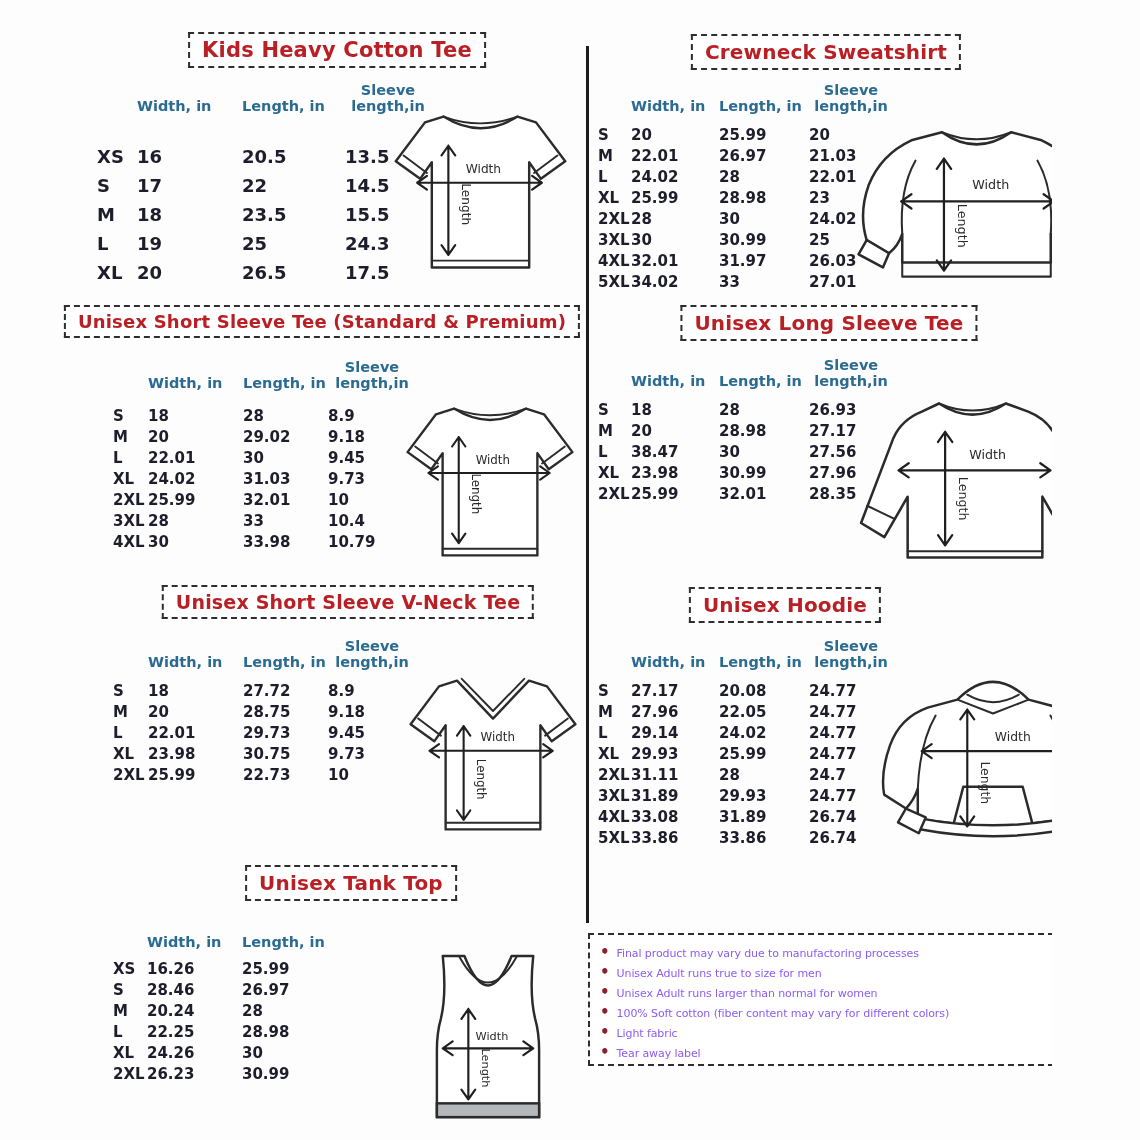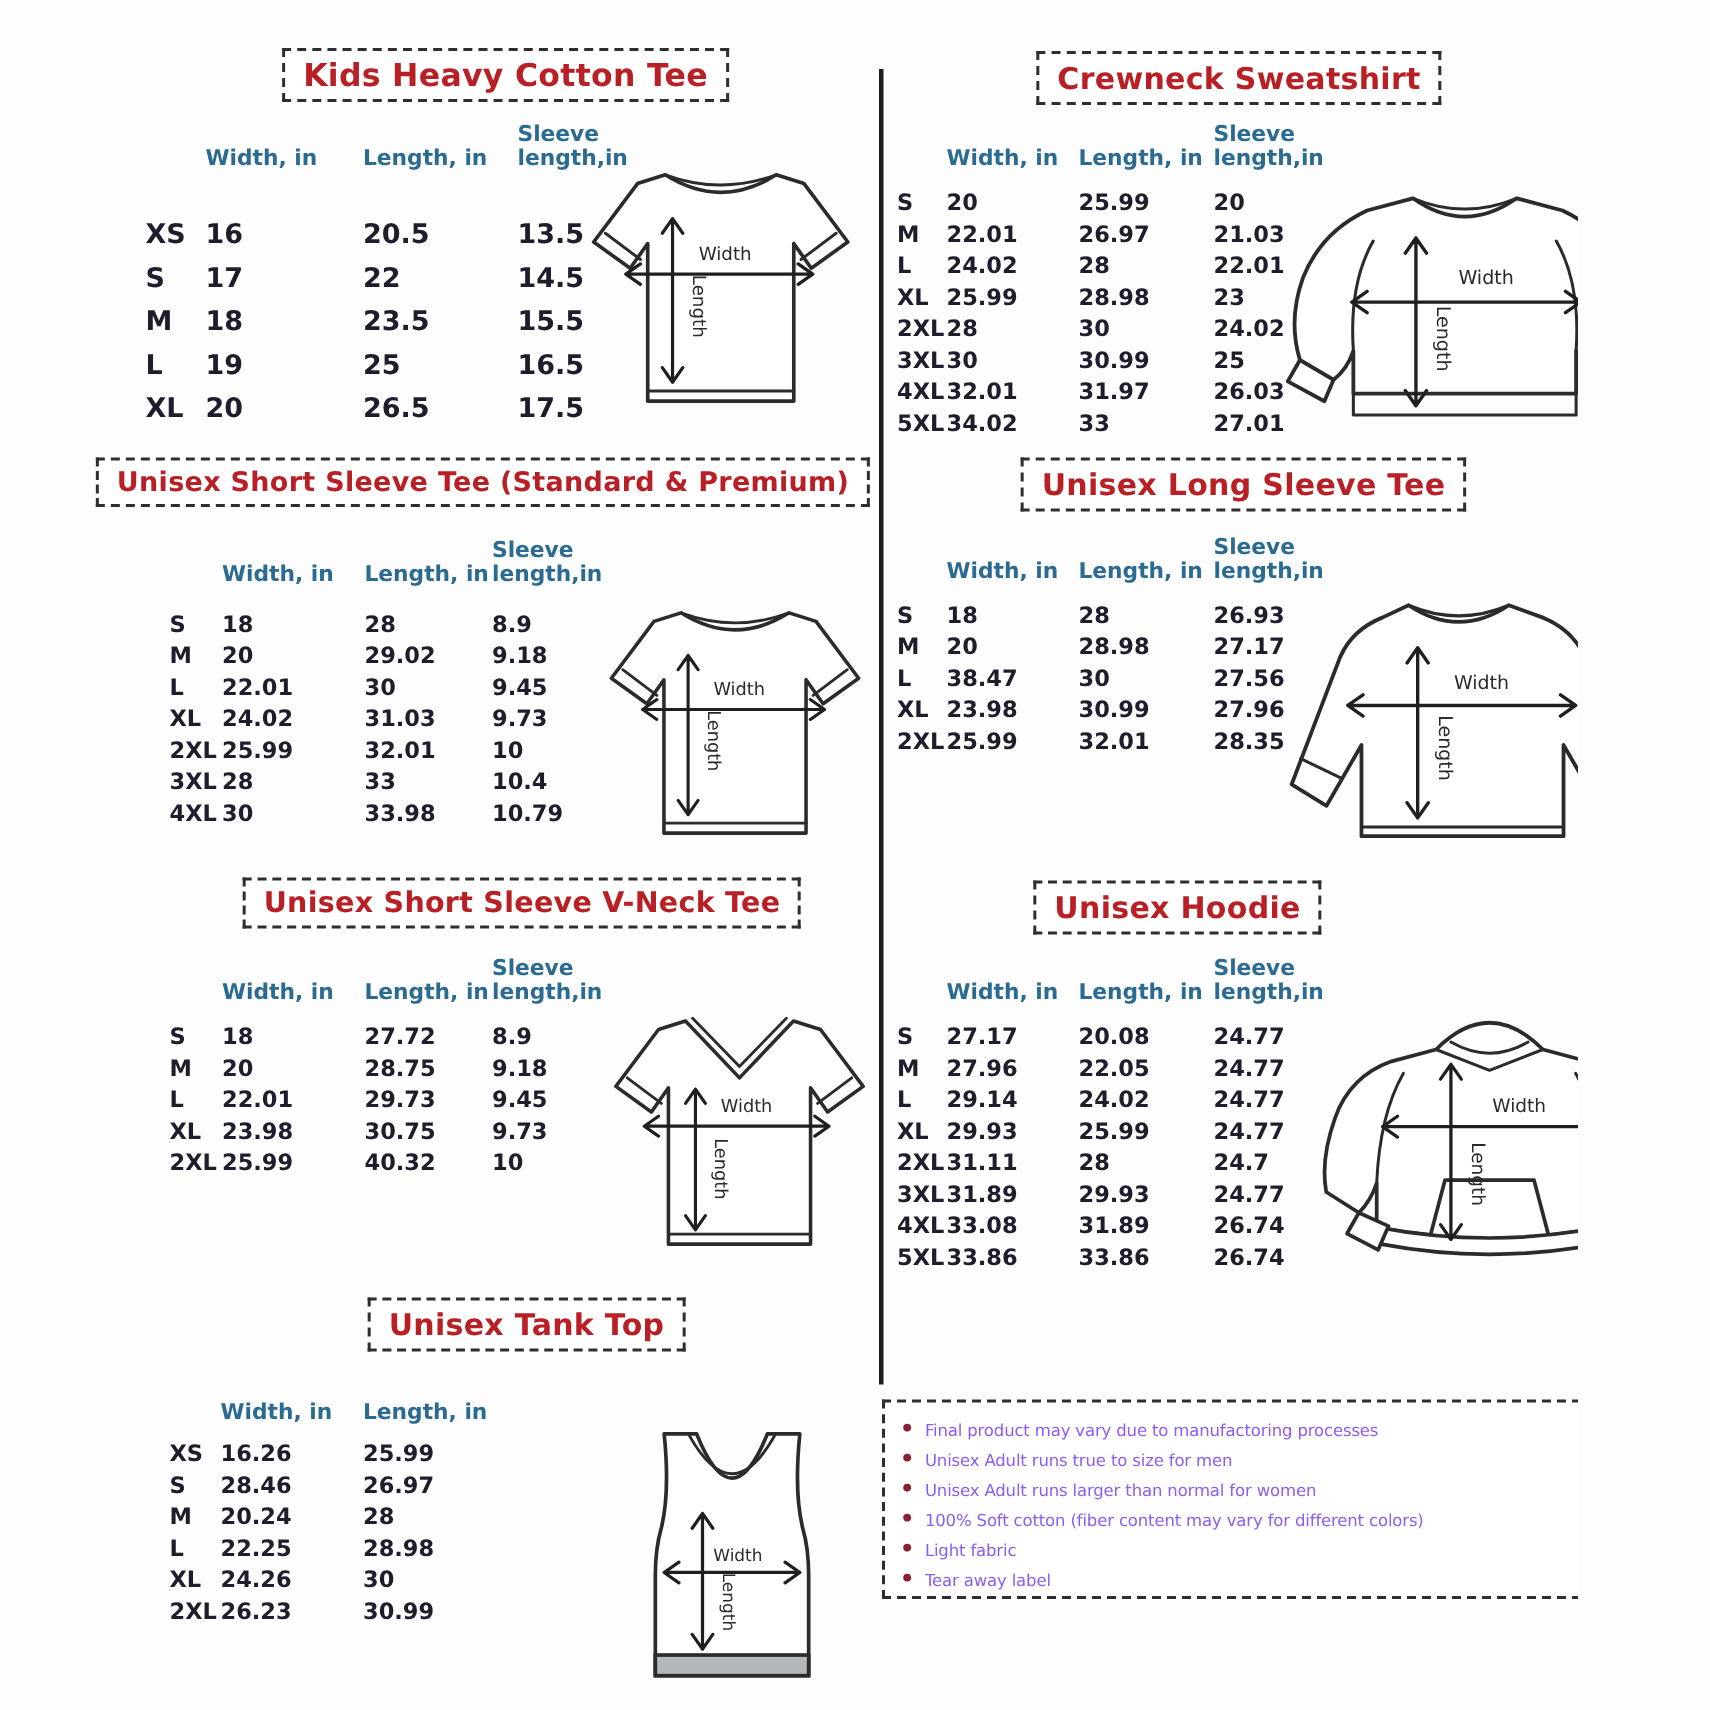--- a/index.html
+++ b/index.html
@@ -35,21 +35,21 @@
   .g10 .thead{margin-bottom:10px;}
   .g8  .thead{margin-bottom:8px;}
   .t-big{--cols:40px 105px 103px 86px;font-size:18px;}
   .t-big .trow{height:29px;}
   .t-std{font-size:15px;}
   .t-std .trow{height:21px;}
   .cols-left{--cols:35px 95px 85px 88px;}
   .cols-right{--cols:33px 88px 90px 84px;}
   .cols-tank{--cols:34px 95px 90px;}
   .th{color:var(--blue);font-weight:bold;font-size:14.5px;line-height:1.12;white-space:pre-line;}
-  .th-multi{text-align:left;}
+  .th-multi{text-align:center;}
   .tsize,.tval{font-weight:bold;color:var(--ink);}
   .garment{position:absolute;}
   .s0g{left:303px;top:78px;}
   .s1g{left:258px;top:92px;}
   .s2g{left:315px;top:96px;}
   .s3g{left:260px;top:92px;}
   .s4g{left:318px;top:92px;}
   .s5g{left:278px;top:90px;}
   .s6g{left:344px;top:94px;}
   .outline{fill:#fff;stroke:#2b2b2b;stroke-width:2.5;stroke-linejoin:round;stroke-linecap:round;}
@@ -142,21 +142,21 @@
         <div class="trow">
           <div class="tsize">M</div>
           <div class="tval">18</div>
           <div class="tval">23.5</div>
           <div class="tval">15.5</div>
         </div>
         <div class="trow">
           <div class="tsize">L</div>
           <div class="tval">19</div>
           <div class="tval">25</div>
-          <div class="tval">16.5</div>
+          <div class="tval">24.3</div>
         </div>
         <div class="trow">
           <div class="tsize">XL</div>
           <div class="tval">20</div>
           <div class="tval">26.5</div>
           <div class="tval">17.5</div>
         </div>
       </div>
     <svg class="garment s0g" width="185" height="172" viewBox="0 0 190 175">
       <use href="#shape-tee"></use>
@@ -377,21 +377,21 @@
         </div>
         <div class="trow">
           <div class="tsize">XL</div>
           <div class="tval">23.98</div>
           <div class="tval">30.75</div>
           <div class="tval">9.73</div>
         </div>
         <div class="trow">
           <div class="tsize">2XL</div>
           <div class="tval">25.99</div>
-          <div class="tval">40.32</div>
+          <div class="tval">22.73</div>
           <div class="tval">10</div>
         </div>
       </div>
     <svg class="garment s4g" width="180" height="172" viewBox="0 0 190 175">
       <use href="#shape-vneck"></use>
       <path class="arrow" d="M28,82 L158,82 M28,82 L38,75 M28,82 L38,89 M158,82 L148,75 M158,82 L148,89"></path>
       <path class="arrow" d="M64,56 L64,155 M64,56 L57,66 M64,56 L71,66 M64,155 L57,145 M64,155 L71,145"></path>
       <text class="glabel" x="100" y="72" text-anchor="middle">Width</text>
       <text class="glabel" x="78" y="112" text-anchor="middle" transform="rotate(90 78 112)">Length</text>
     </svg>

